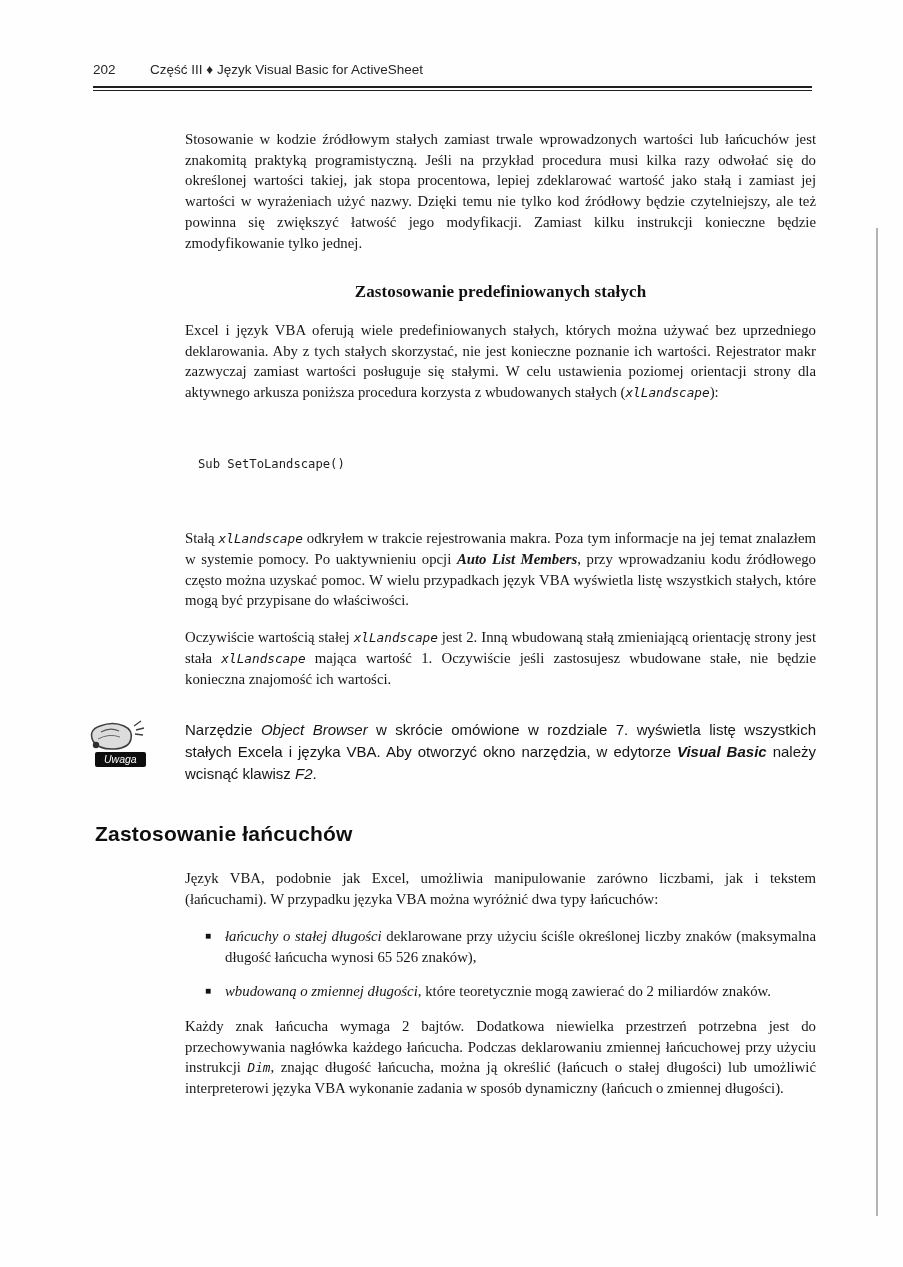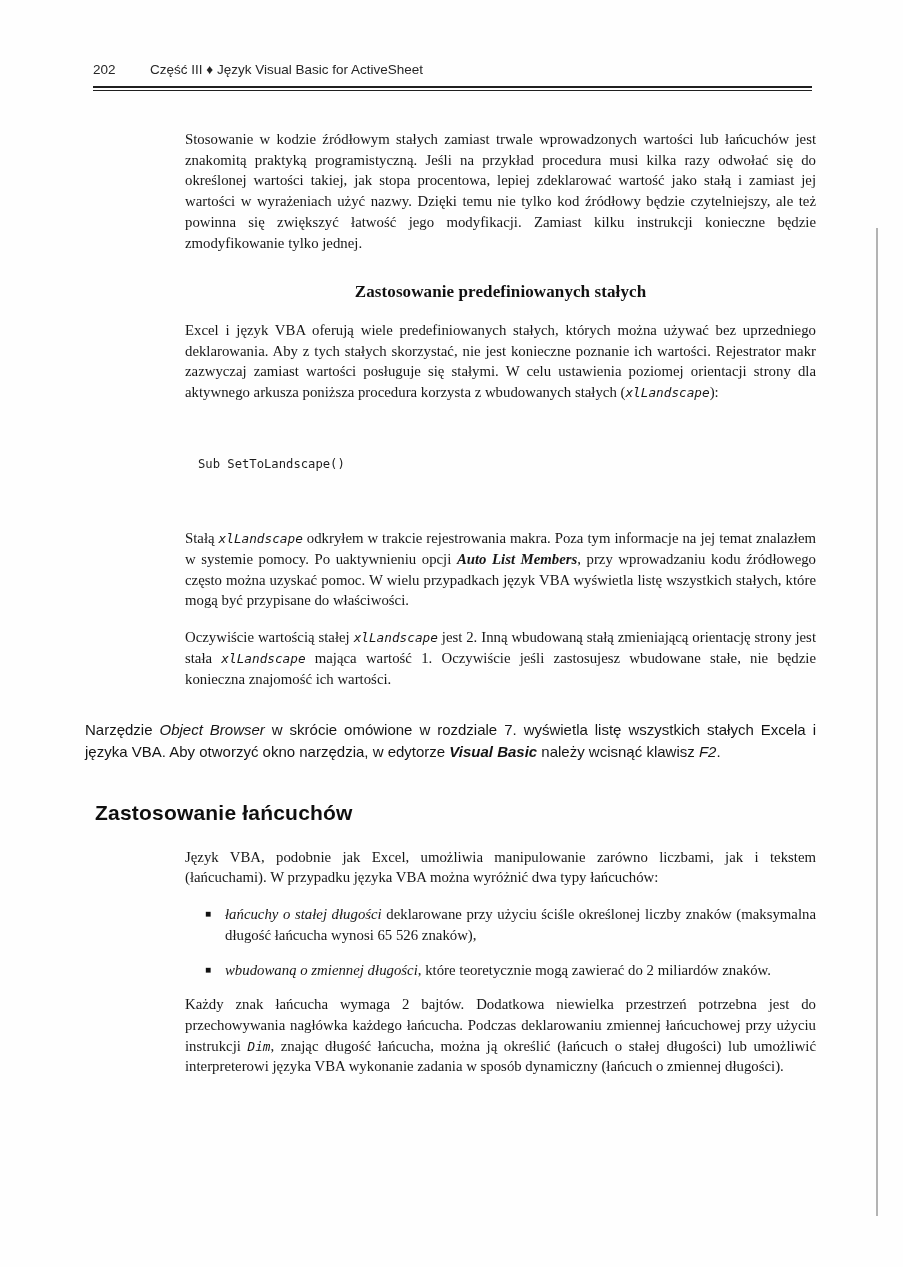--- a/index.html
+++ b/index.html
@@ -96,20 +96,34 @@
     <div class="codeblock">
       <div>Sub SetToLandscape()</div>
     </div>
 
     <p><span>Stałą </span><span class="rt-code">xlLandscape</span><span> odkryłem w trakcie rejestrowania makra. Poza tym informacje na jej temat znalazłem w systemie pomocy. Po uaktywnieniu opcji </span><span class="rt-bi">Auto List Members</span><span>, przy wprowadzaniu kodu źródłowego często można uzyskać pomoc. W wielu przypadkach język VBA wyświetla listę wszystkich stałych, które mogą być przypisane do właściwości.</span></p>
 
     <p><span>Oczywiście wartością stałej </span><span class="rt-code">xlLandscape</span><span> jest 2. Inną wbudowaną stałą zmieniającą orientację strony jest stała </span><span class="rt-code">xlLandscape</span><span> mająca wartość 1. Oczywiście jeśli zastosujesz wbudowane stałe, nie będzie konieczna znajomość ich wartości.</span></p>
   </div>
 
   <div class="note">
+    <div class="note-icon">
+      <svg width="74" height="50" viewBox="0 0 74 50">
+        <path d="M8 24 q-5 -11 7 -15 q13 -5 24 0 q9 4 7 13 q-2 9 -16 10 q-16 1 -22 -8 z" fill="#dcdcdc" stroke="#3d3d3d" stroke-width="1.5"></path>
+        <path d="M16 15 q9 -5 18 -1" fill="none" stroke="#555555" stroke-width="1.2"></path>
+        <path d="M13 22 q11 -6 22 -2" fill="none" stroke="#6a6a6a" stroke-width="1"></path>
+        <g stroke="#3d3d3d" stroke-width="1.3">
+          <line x1="49" y1="9" x2="56" y2="4"></line>
+          <line x1="51" y1="13" x2="59" y2="11"></line>
+          <line x1="50" y1="17" x2="58" y2="18"></line>
+        </g>
+        <circle cx="11" cy="28" r="3.2" fill="#2e2e2e"></circle>
+      </svg>
+      <span class="note-badge">Uwaga</span>
+    </div>
     <p class="note-text"><span>Narzędzie </span><span class="rt-i">Object Browser</span><span> w skrócie omówione w rozdziale 7. wyświetla listę wszystkich stałych Excela i języka VBA. Aby otworzyć okno narzędzia, w edytorze </span><span class="rt-bi">Visual Basic</span><span> należy wcisnąć klawisz </span><span class="rt-i">F2</span><span>.</span></p>
   </div>
 
   <h1 class="sec2">Zastosowanie łańcuchów</h1>
 
   <div class="bodycol" style="margin-top:0;">
 
     <p><span>Język VBA, podobnie jak Excel, umożliwia manipulowanie zarówno liczbami, jak i tekstem (łańcuchami). W przypadku języka VBA można wyróżnić dwa typy łańcuchów:</span></p>
 
     <ul class="bullets">

